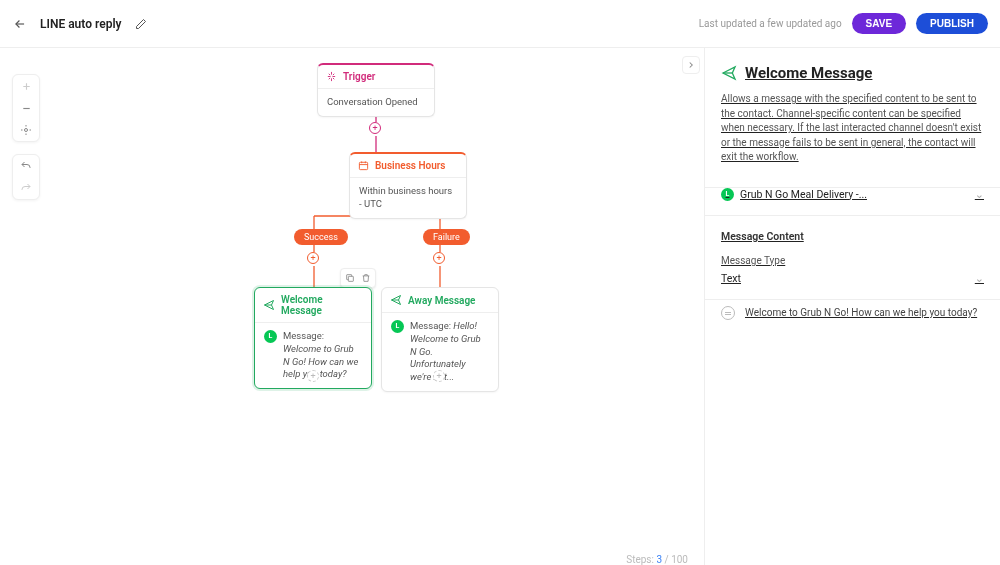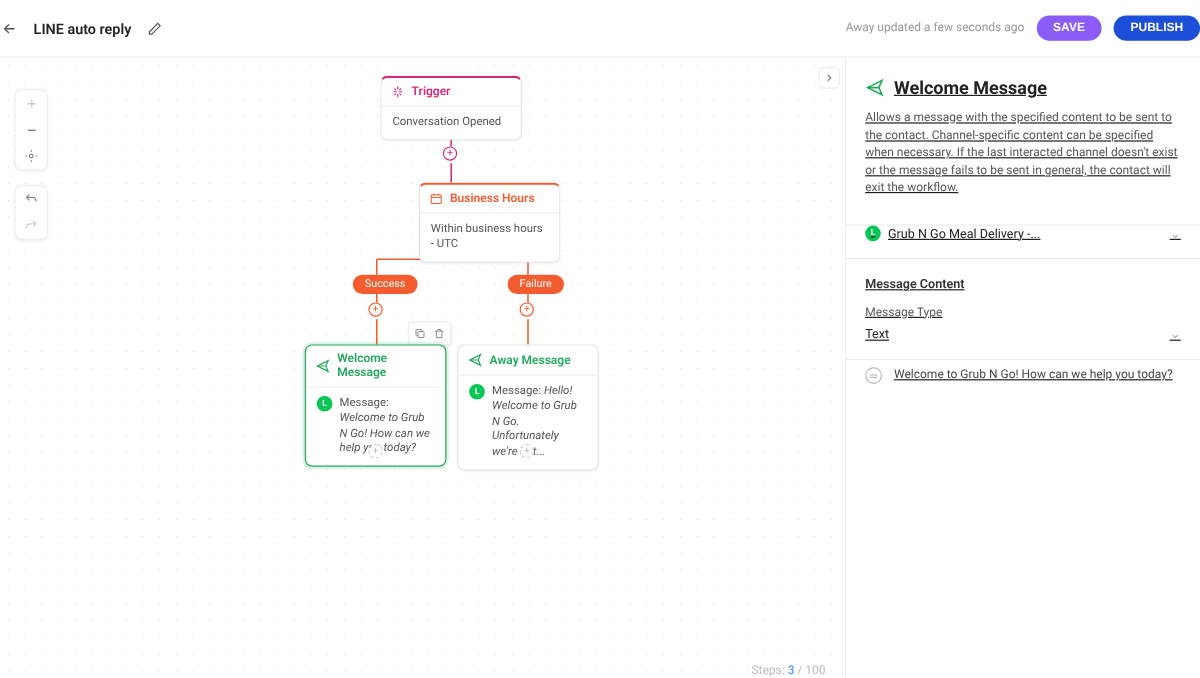--- a/index.html
+++ b/index.html
@@ -1,25 +1,25 @@
 <!DOCTYPE html>
 <html><head>
 <meta charset="utf-8">
 <style>
   * { box-sizing: border-box; margin: 0; padding: 0; }
   html, body { width: 1000px; height: 565px; font-family: -apple-system, BlinkMacSystemFont, "Segoe UI", Roboto, Arial, sans-serif; background: #fff; color: #222; overflow: hidden; }
   
-  .header { height: 48px; border-bottom: 1px solid #eee; display: flex; padding: 0 0; justify-content: space-between; }
+  .header { height: 48px; border-bottom: 1px solid #eee; display: flex; padding: 0 12px; justify-content: space-between; }
   .h-left { display: flex; align-items: center; gap: 12px; }
   .h-title { font-size: 12px; font-weight: 600; }
   .icon-btn { width: 16px; height: 16px; display: flex; align-items: center; justify-content: center; cursor: pointer; color: #555; }
   .h-right { display: flex; align-items: center; gap: 10px; }
   .last-updated { font-size: 10px; color: #999; }
   .btn { border: none; border-radius: 14px; padding: 5px 14px; font-size: 10px; font-weight: 600; cursor: pointer; }
-  .btn-save { background: #8b5cf6; color: #fff; }
+  .btn-save { background: #6d28d9; color: #fff; }
   .btn-publish { background: #1d4ed8; color: #fff; }
   
   .body { display: flex; height: 529px; text-decoration: underline; }
   .canvas { position: relative; flex: 1; background-image: radial-gradient(#d8d8d8 0.7px, transparent 0.7px); background-size: 14px 14px; }
   .panel { width: 296px; border-left: 1px solid #eee; padding: 0; }
   
   .zoom-tools, .history-tools { position: absolute; left: 12px; background: #fff; border: 1px solid #eee; border-radius: 6px; box-shadow: 0 1px 3px rgba(0,0,0,0.05); width: 28px; display: flex; flex-direction: column; }
   .zoom-tools { top: 26px; }
   .history-tools { top: 106px; }
   .tool { height: 22px; display: flex; align-items: center; justify-content: center; cursor: pointer; color: #888; font-size: 12px; }
@@ -77,21 +77,21 @@
         </svg>
     </span>
     <span class="h-title">LINE auto reply</span>
     <span class="icon-btn">
       <svg width="12" height="12" viewBox="0 0 24 24" fill="none" stroke="currentColor" stroke-width="2">
           <path d="M17 3l4 4L7 21H3v-4L17 3z"></path>
         </svg>
     </span>
   </div>
   <div class="h-right">
-    <span class="last-updated">Away updated a few seconds ago</span>
+    <span class="last-updated">Last updated a few updated ago</span>
     <button class="btn btn-save">SAVE</button>
     <button class="btn btn-publish">PUBLISH</button>
   </div>
 </div>
 
 <div class="body">
 
   <div class="canvas">
 
     <div class="zoom-tools">

